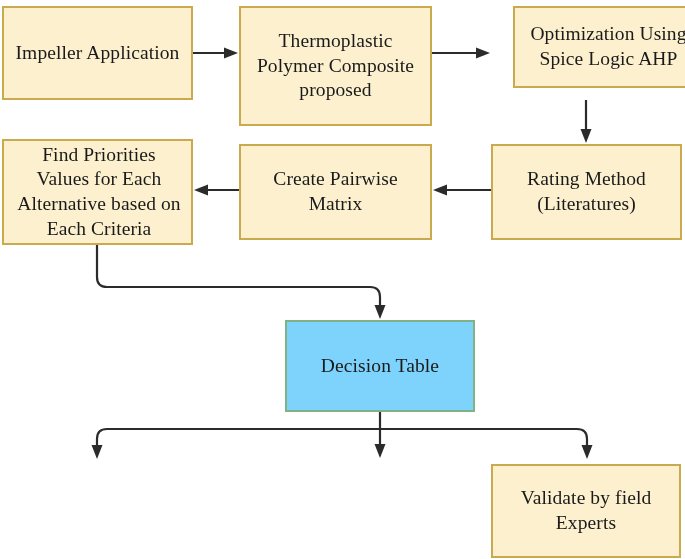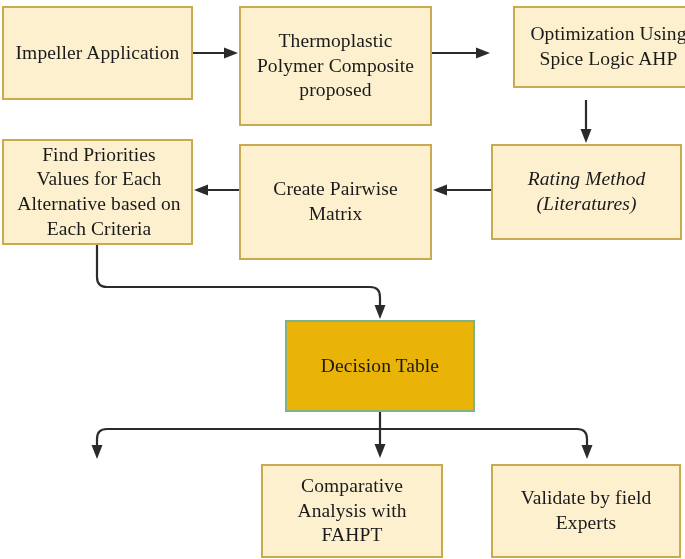--- a/index.html
+++ b/index.html
@@ -32,21 +32,21 @@
     letter-spacing: 0.1px;
     padding: 2px 5px;
     border-width: 2px;
     border-style: solid;
   }
   .node.process {
     background: #fcf0cf;
     border-color: #c9aa4f;
   }
   .node.decision {
-    background: #eab308;
+    background: #7dd3fc;
     border-color: #7fb285;
   }
   .node .label {
     display: block;
     white-space: pre-line;
   }
   svg.edges {
     position: absolute;
     left: 0;
     top: 0;
@@ -124,46 +124,41 @@
     <span class="label">Thermoplastic
 Polymer Composite
 proposed</span>
   </div>
 
   <div class="node process" style="left:513px; top:6px; width:191px; height:82px;">
     <span class="label">Optimization Using
 Spice Logic AHP</span>
   </div>
 
-  <div class="node process" style="left:491px; top:144px; width:191px; height:96px;font-style:italic;">
+  <div class="node process" style="left:491px; top:144px; width:191px; height:96px;">
     <span class="label">Rating Method
 (Literatures)</span>
   </div>
 
-  <div class="node process" style="left:239px; top:144px; width:193px; height:116px;">
+  <div class="node process" style="left:239px; top:144px; width:193px; height:96px;">
     <span class="label">Create Pairwise
 Matrix</span>
   </div>
 
   <div class="node process" style="left:2px; top:139px; width:191px; height:106px;padding-left:8px;">
     <span class="label">Find Priorities
 Values for Each
 Alternative based on
 Each Criteria</span>
   </div>
 
   <div class="node decision" style="left:285px; top:320px; width:190px; height:92px;">
     <span class="label">Decision Table</span>
   </div>
 
 
-  <div class="node process" style="left:261px; top:464px; width:182px; height:94px;">
-    <span class="label">Comparative
-Analysis with
-FAHPT</span>
-  </div>
 
   <div class="node process" style="left:491px; top:464px; width:190px; height:94px;">
     <span class="label">Validate by field
 Experts</span>
   </div>
 
 </div>
 
 </body></html>

